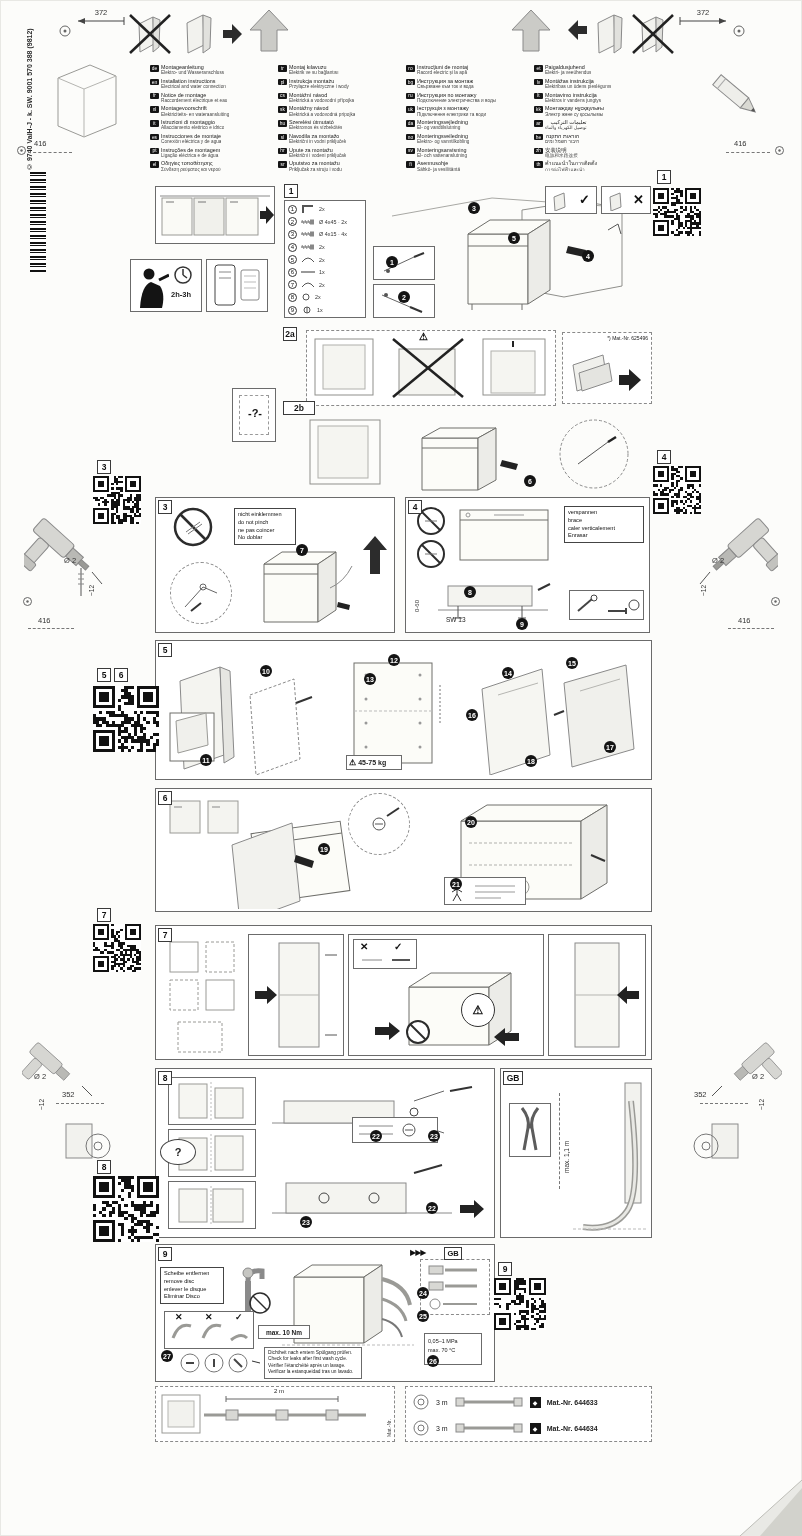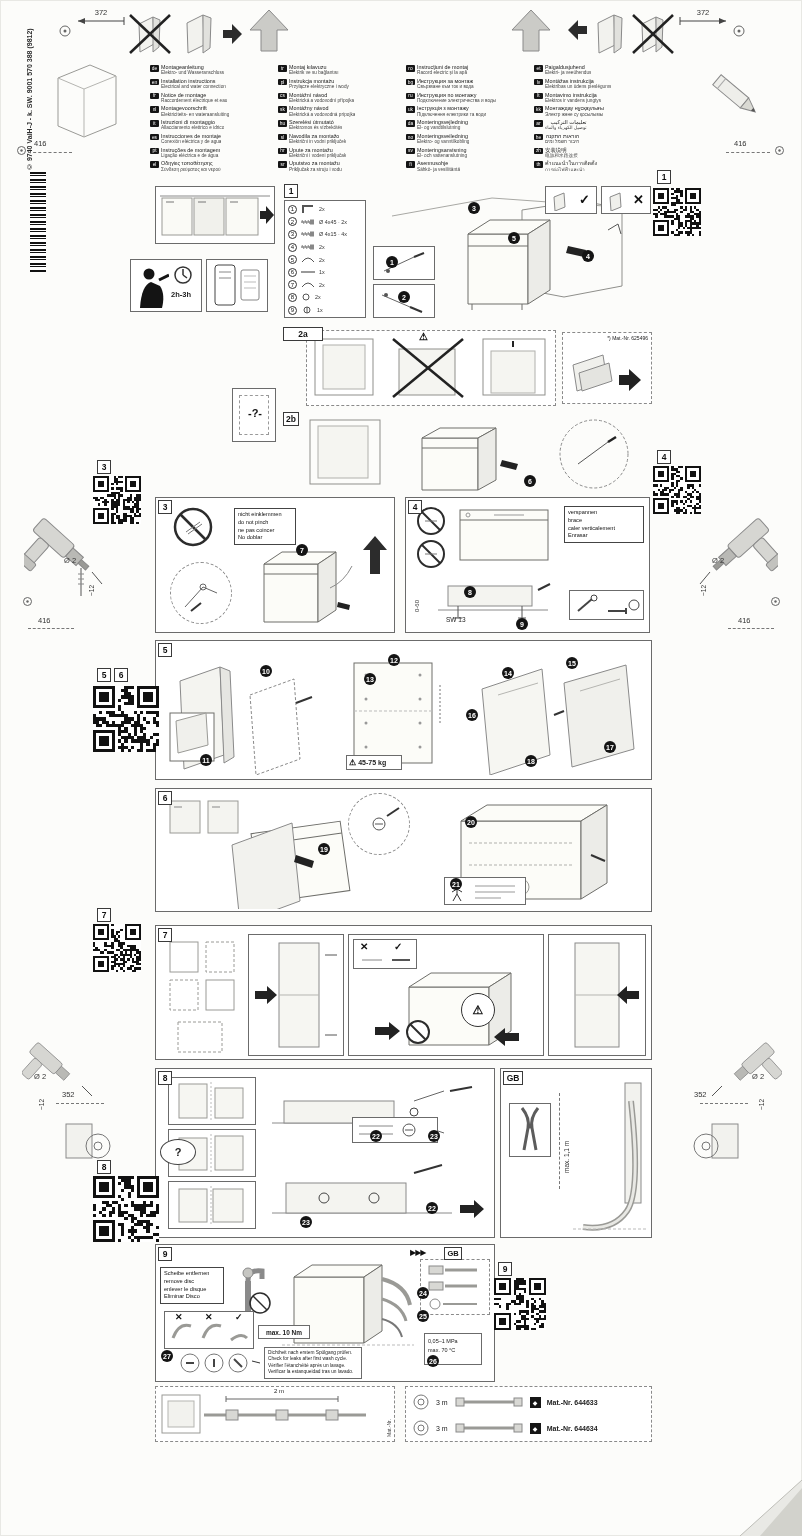--- a/index.html
+++ b/index.html
@@ -668,21 +668,21 @@
       <rect x="8" y="5" width="20" height="40" rx="3" fill="#fff" stroke="#444"></rect>
       <line x1="12" y1="12" x2="24" y2="12" stroke="#888"></line>
         <line x1="12" y1="18" x2="24" y2="18" stroke="#888"></line>
       <rect x="34" y="10" width="18" height="30" rx="2" fill="#fff" stroke="#888"></rect>
       <line x1="37" y1="16" x2="49" y2="16" stroke="#bbb"></line>
         <line x1="37" y1="22" x2="49" y2="22" stroke="#bbb"></line>
       <line x1="37" y1="28" x2="49" y2="28" stroke="#bbb"></line>
     </svg>
   </div>
 
-  <div class="sq" style="left:283px;top:327px;width:40px">2a</div>
+  <div class="sq" style="left:283px;top:327px;width:14px">2a</div>
   <div class="d" style="left:306px;top:330px;width:250px;height:76px">
     <svg width="248" height="74">
       <rect x="8" y="8" width="58" height="56" fill="none" stroke="#8f8f8b"></rect>
       <rect x="16" y="14" width="42" height="44" fill="#f5f5f1" stroke="#b0b0ac"></rect>
       <rect x="92" y="18" width="56" height="46" fill="#f5f5f1" stroke="#8f8f8b"></rect>
       <line x1="86" y1="8" x2="156" y2="66" stroke="#222" stroke-width="2.5"></line>
       <line x1="156" y1="8" x2="86" y2="66" stroke="#222" stroke-width="2.5"></line>
       <rect x="176" y="8" width="62" height="56" fill="none" stroke="#8f8f8b"></rect>
       <rect x="184" y="20" width="44" height="42" fill="#f5f5f1" stroke="#b0b0ac"></rect>
       <path d="M206 10v6" stroke="#222" stroke-width="2"></path>
@@ -696,21 +696,21 @@
       <path d="M12 28l30-10 3 18-30 10z" fill="#e4e4e0" stroke="#8a8a8a"></path>
       <path d="M52 30h10v-6l12 11-12 11v-6H52z" fill="#222"></path>
     </svg>
   </div>
 
   <div class="b" style="left:232px;top:388px;width:44px;height:54px">
     <div class="d" style="left:6px;top:6px;width:30px;height:40px;border-color:#999"></div>
     <span class="abs" style="left:0;top:18px;width:44px;text-align:center;font-size:11px;font-weight:700;color:#111">-?-</span>
   </div>
 
-  <div class="sq" style="left:283px;top:412px;width:16px">2b</div>
+  <div class="sq" style="left:283px;top:401px;width:32px">2b</div>
   <svg class="abs" style="left:302px;top:412px" width="350" height="82">
     <rect x="8" y="8" width="70" height="64" fill="none" stroke="#8f8f8b"></rect>
     <rect x="16" y="14" width="50" height="52" fill="#f5f5f1" stroke="#b0b0ac"></rect>
     <g stroke="#6e6e6a" fill="#fcfcf8">
       <path d="M120 26h56v52h-56z"></path>
         <path d="M120 26l18-10h56l-18 10z"></path>
         <path d="M176 26l18-10v52l-18 10z" fill="#ececE8"></path>
       <line x1="120" y1="36" x2="176" y2="36"></line>
     </g>
     <path d="M200 48l16 4-2 6-16-4z" fill="#222"></path>

